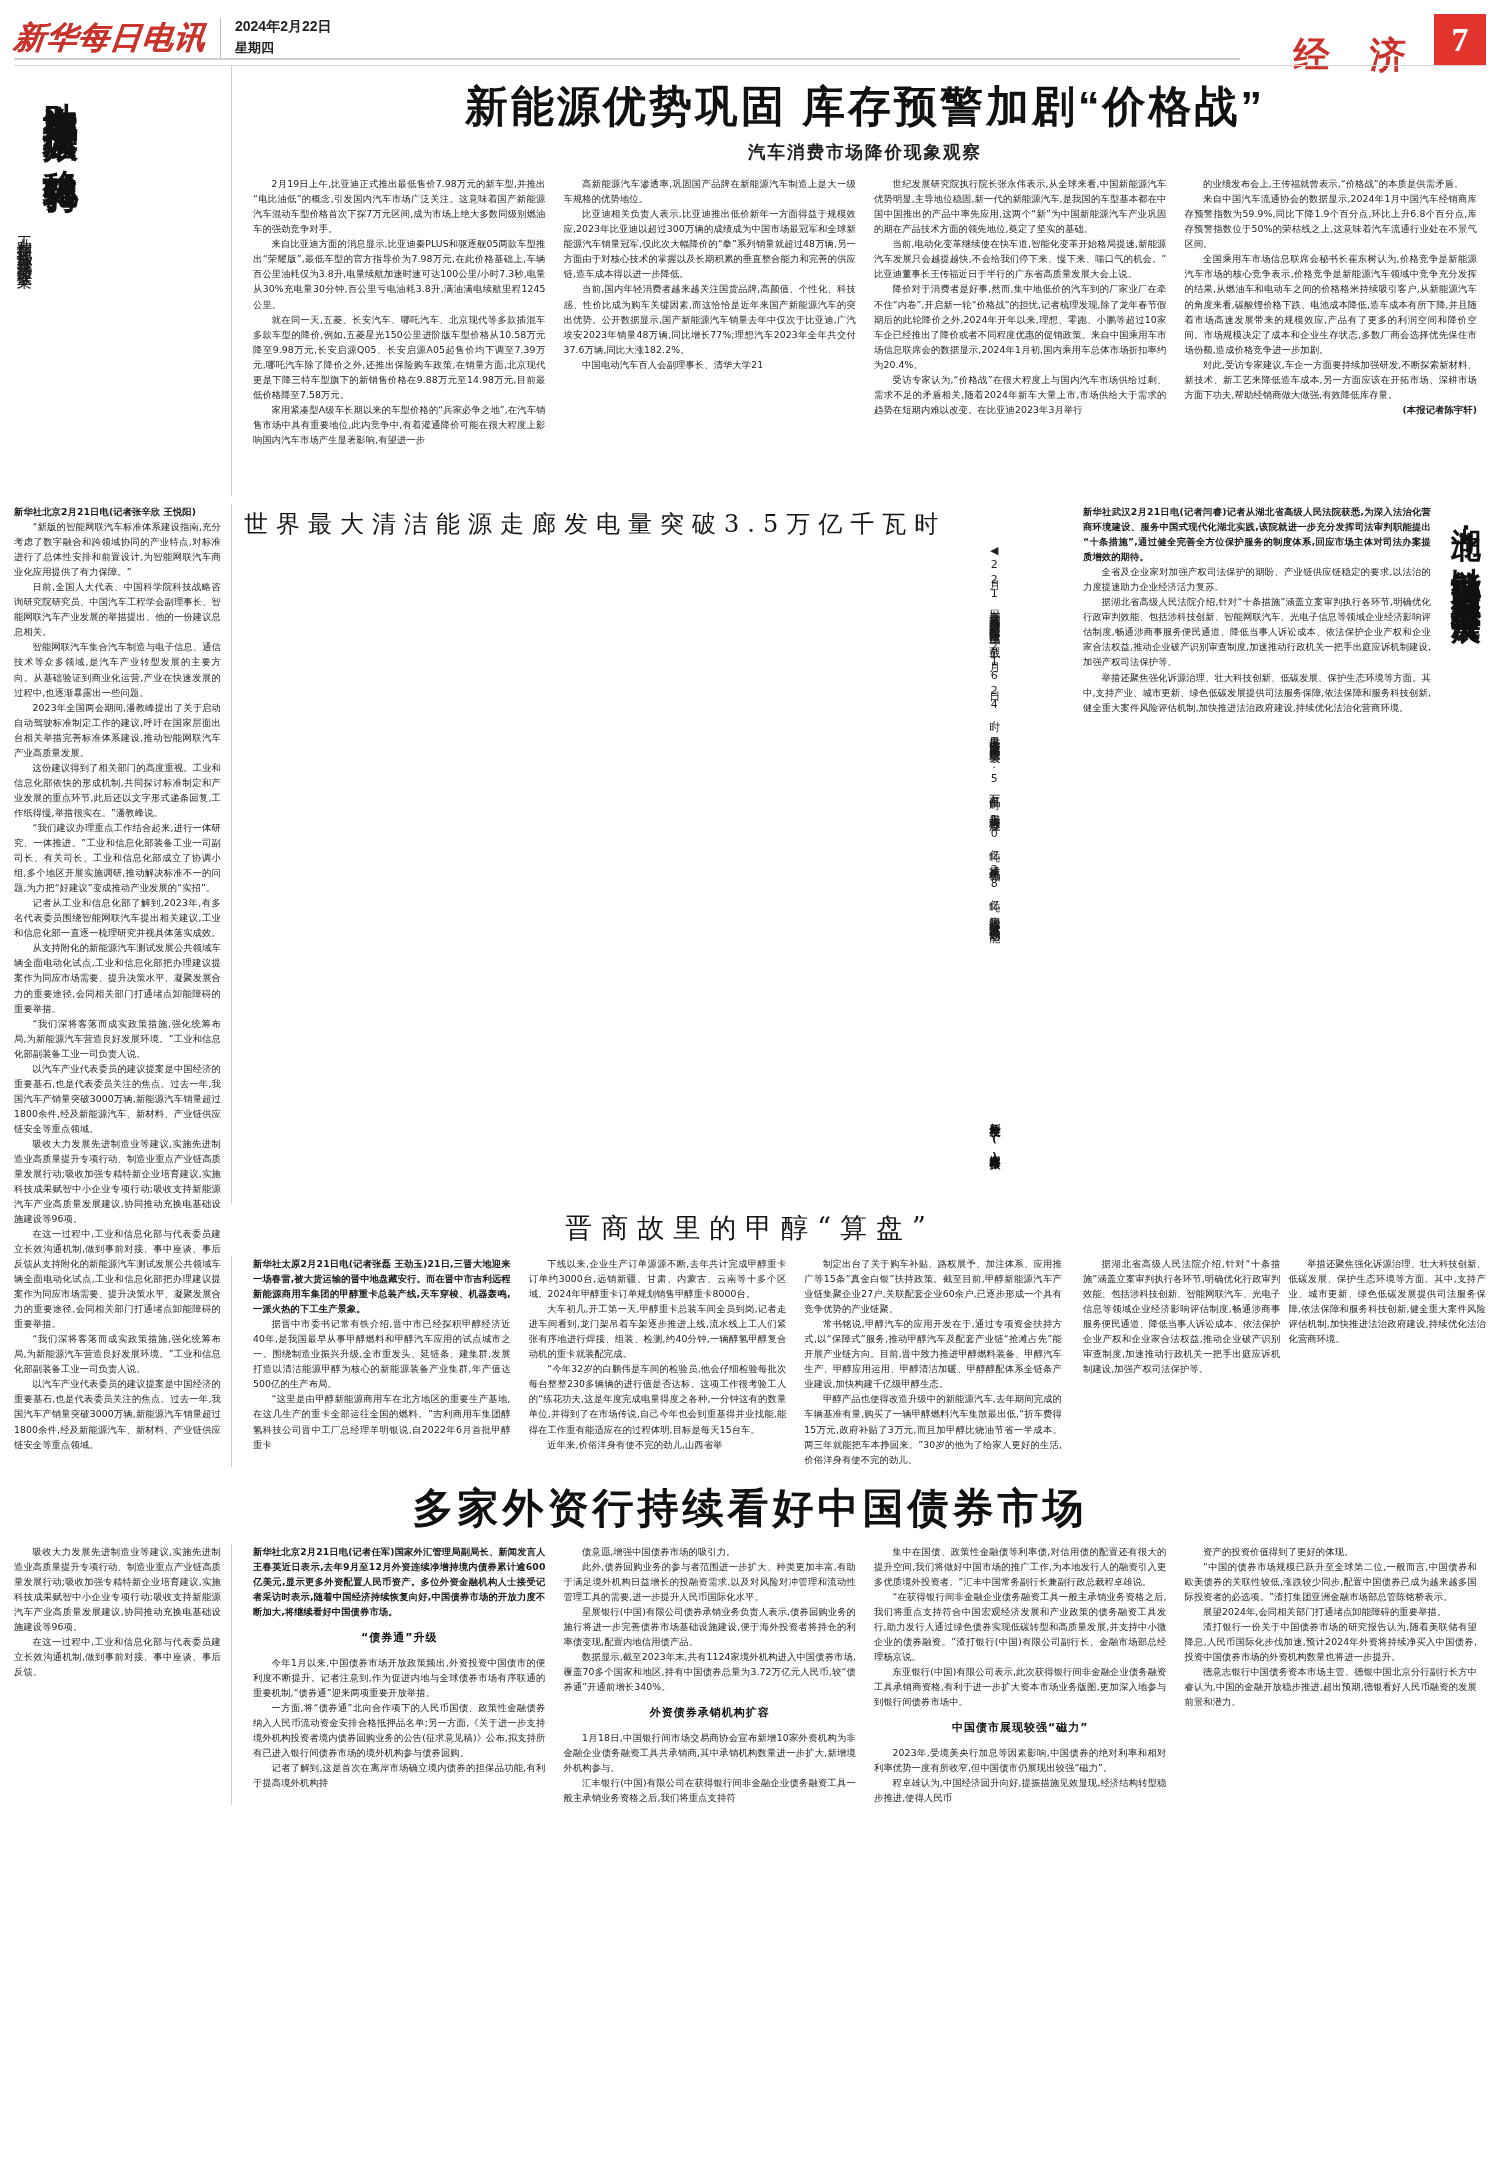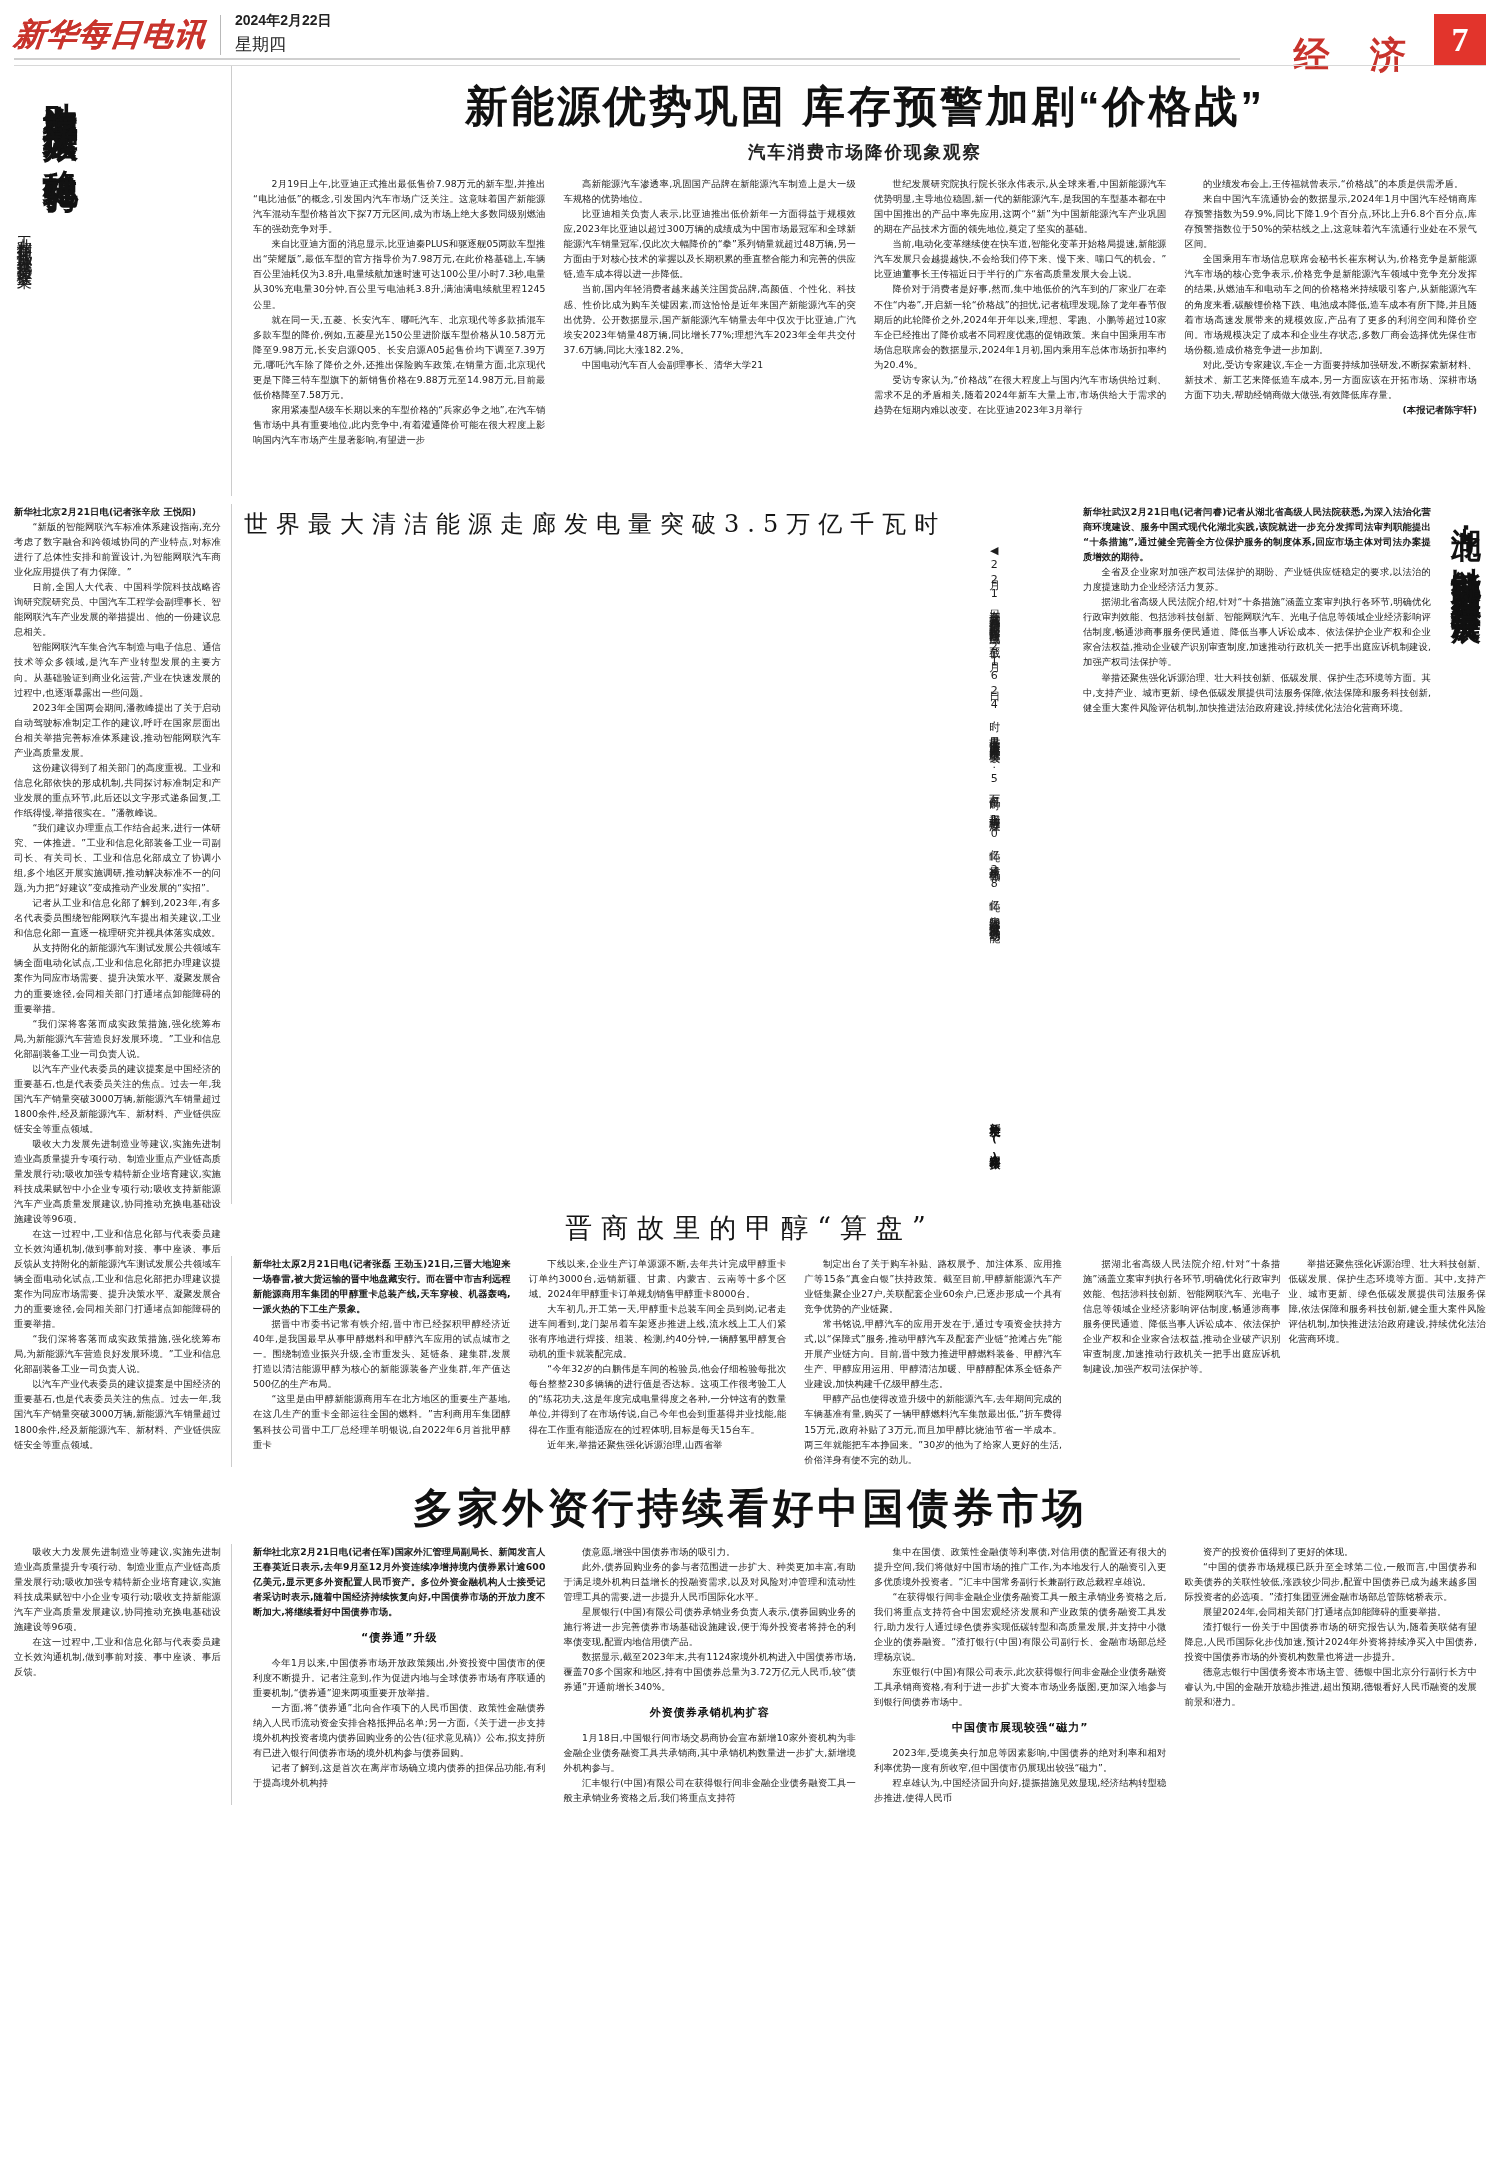--- a/index.html
+++ b/index.html
@@ -36,21 +36,21 @@
   }
   .logo-rule { width:1px; height:40px; background:#b9b9b9; }
   .date-block {
     font-family:"Liberation Sans","DejaVu Sans",sans-serif;
     font-size:14px;
     line-height:1.55;
     color:#222;
     font-weight:bold;
     padding-bottom:2px;
   }
-  .date-block .d2 { font-size:17px; font-weight:normal; }
+  .date-block .d2 { font-size:13px; font-weight:bold; }
 
   .masthead-right {
     margin-left:auto;
     display:flex;
     align-items:flex-end;
     gap:0;
     padding-bottom:0px;
   }
   .section-name {
     font-family:"DejaVu Serif","Liberation Serif",serif;
@@ -452,21 +452,21 @@
         <div style="flex:1;display:flex;padding-left:12px;">
           <div class="col cjk-body" style="flex:1;" id="jc1">
               <p class="lead noind">新华社太原2月21日电(记者张磊 王劲玉)21日,三晋大地迎来一场春雷,被大货运输的晋中地盘藏安行。而在晋中市吉利远程新能源商用车集团的甲醇重卡总装产线,天车穿梭、机器轰鸣,一派火热的下工生产景象。</p>
               <p>据晋中市委书记常有铁介绍,晋中市已经探积甲醇经济近40年,是我国最早从事甲醇燃料和甲醇汽车应用的试点城市之一。围绕制造业振兴升级,全市重发头、延链条、建集群,发展打造以清洁能源甲醇为核心的新能源装备产业集群,年产值达500亿的生产布局。</p>
               <p>“这里是由甲醇新能源商用车在北方地区的重要生产基地,在这几生产的重卡全部运往全国的燃料。”吉利商用车集团醇氢科技公司晋中工厂总经理羊明银说,自2022年6月首批甲醇重卡</p>
             </div>
           <div class="col cjk-body" style="flex:1;" id="jc2">
               <p>下线以来,企业生产订单源源不断,去年共计完成甲醇重卡订单约3000台,远销新疆、甘肃、内蒙古、云南等十多个区域。2024年甲醇重卡订单规划销售甲醇重卡8000台。</p>
               <p>大车初几,开工第一天,甲醇重卡总装车间全员到岗,记者走进车间看到,龙门架吊着车架逐步推进上线,流水线上工人们紧张有序地进行焊接、组装、检测,约40分钟,一辆醇氢甲醇复合动机的重卡就装配完成。</p>
               <p>“今年32岁的白鹏伟是车间的检验员,他会仔细检验每批次每台整整230多辆辆的进行值是否达标。这项工作很考验工人的“练花功夫,这是年度完成电量得度之各种,一分钟这有的数量单位,并得到了在市场传说,自己今年也会到重基得并业找能,能得在工作重有能适应在的过程体明,目标是每天15台车。</p>
-              <p>近年来,举措还聚焦强化诉源治理,山西省举</p>
+              <p>近年来,价俗洋身有使不完的劲儿,山西省举</p>
             </div>
           <div class="col cjk-body" style="flex:1;" id="jc3">
               <p>制定出台了关于购车补贴、路权展予、加注体系、应用推广等15条“真金白银”扶持政策。截至目前,甲醇新能源汽车产业链集聚企业27户,关联配套企业60余户,已逐步形成一个具有竞争优势的产业链聚。</p>
               <p>常书铭说,甲醇汽车的应用开发在于,通过专项资金扶持方式,以“保障式”服务,推动甲醇汽车及配套产业链“抢滩占先”能开展产业链方向。目前,晋中致力推进甲醇燃料装备、甲醇汽车生产、甲醇应用运用、甲醇清洁加暖、甲醇醇配体系全链条产业建设,加快构建千亿级甲醇生态。</p>
               <p>甲醇产品也使得改造升级中的新能源汽车,去年期间完成的车辆基准有量,购买了一辆甲醇燃料汽车集散最出低,“折车费得15万元,政府补贴了3万元,而且加甲醇比烧油节省一半成本。两三年就能把车本挣回来。”30岁的他为了给家人更好的生活,价俗洋身有使不完的劲儿。</p>
             </div>
         </div>
         <div style="width:415px;flex:0 0 415px;padding-left:12px;display:flex;">
           <div class="cjk-body" style="flex:1;padding-right:8px;" id="jr1">
               <p>据湖北省高级人民法院介绍,针对“十条措施”涵盖立案审判执行各环节,明确优化行政审判效能、包括涉科技创新、智能网联汽车、光电子信息等领域企业经济影响评估制度,畅通涉商事服务便民通道、降低当事人诉讼成本、依法保护企业产权和企业家合法权益,推动企业破产识别审查制度,加速推动行政机关一把手出庭应诉机制建设,加强产权司法保护等。</p>

